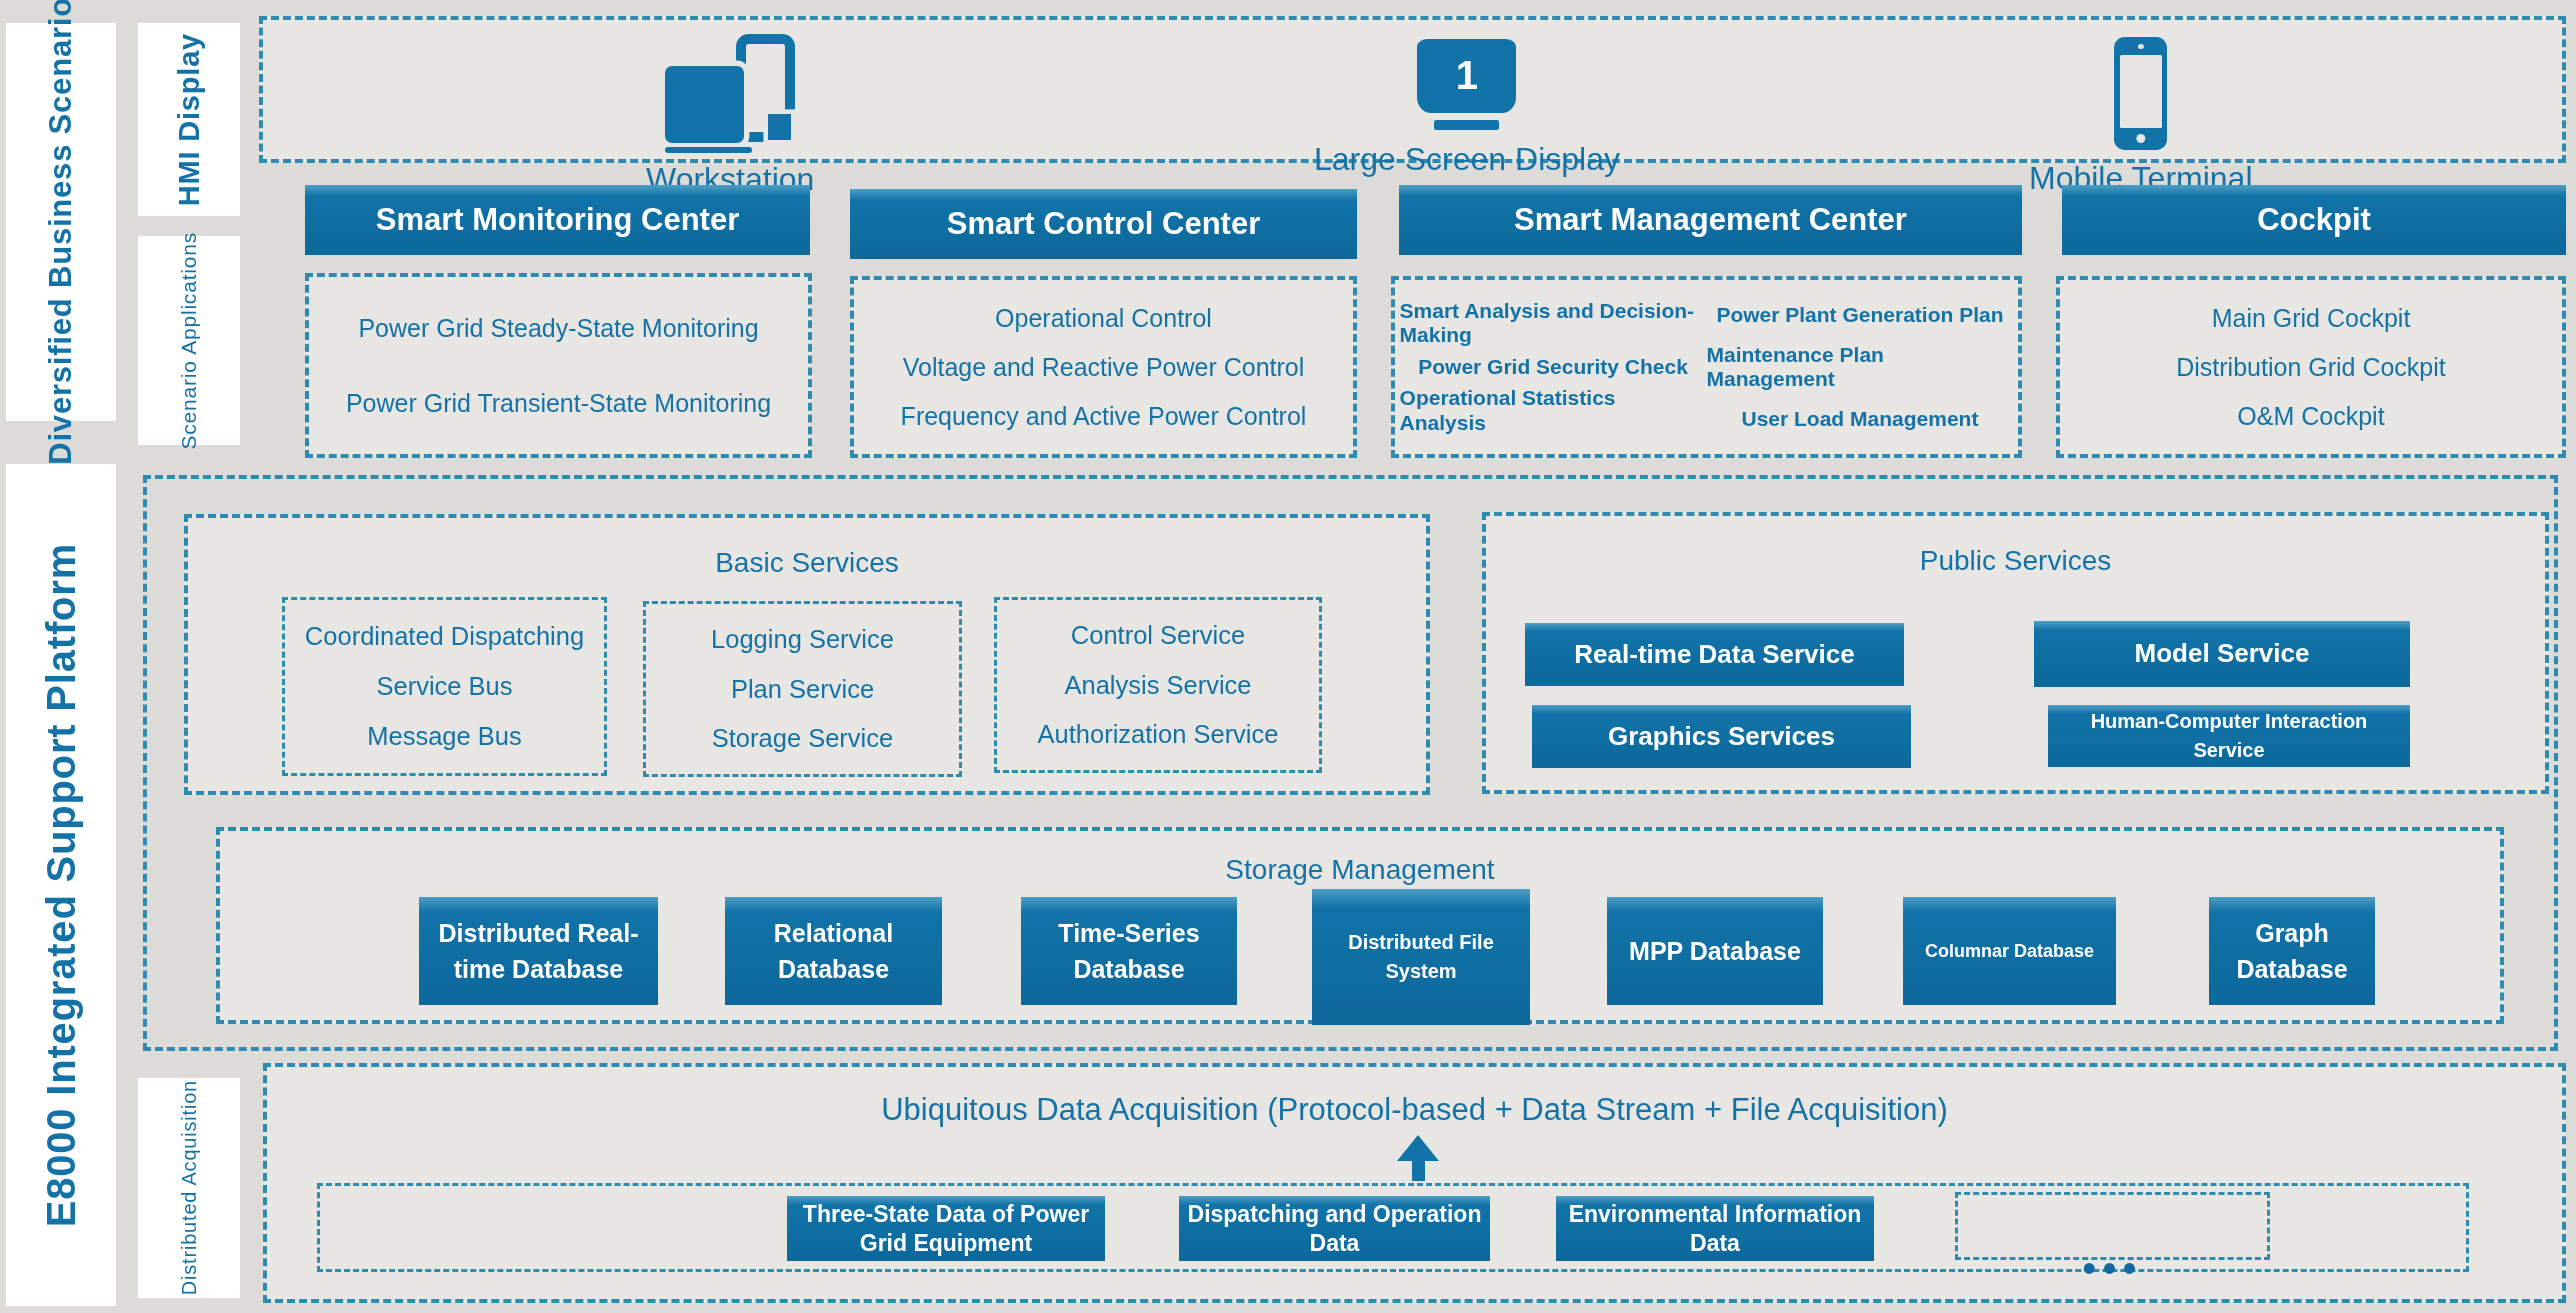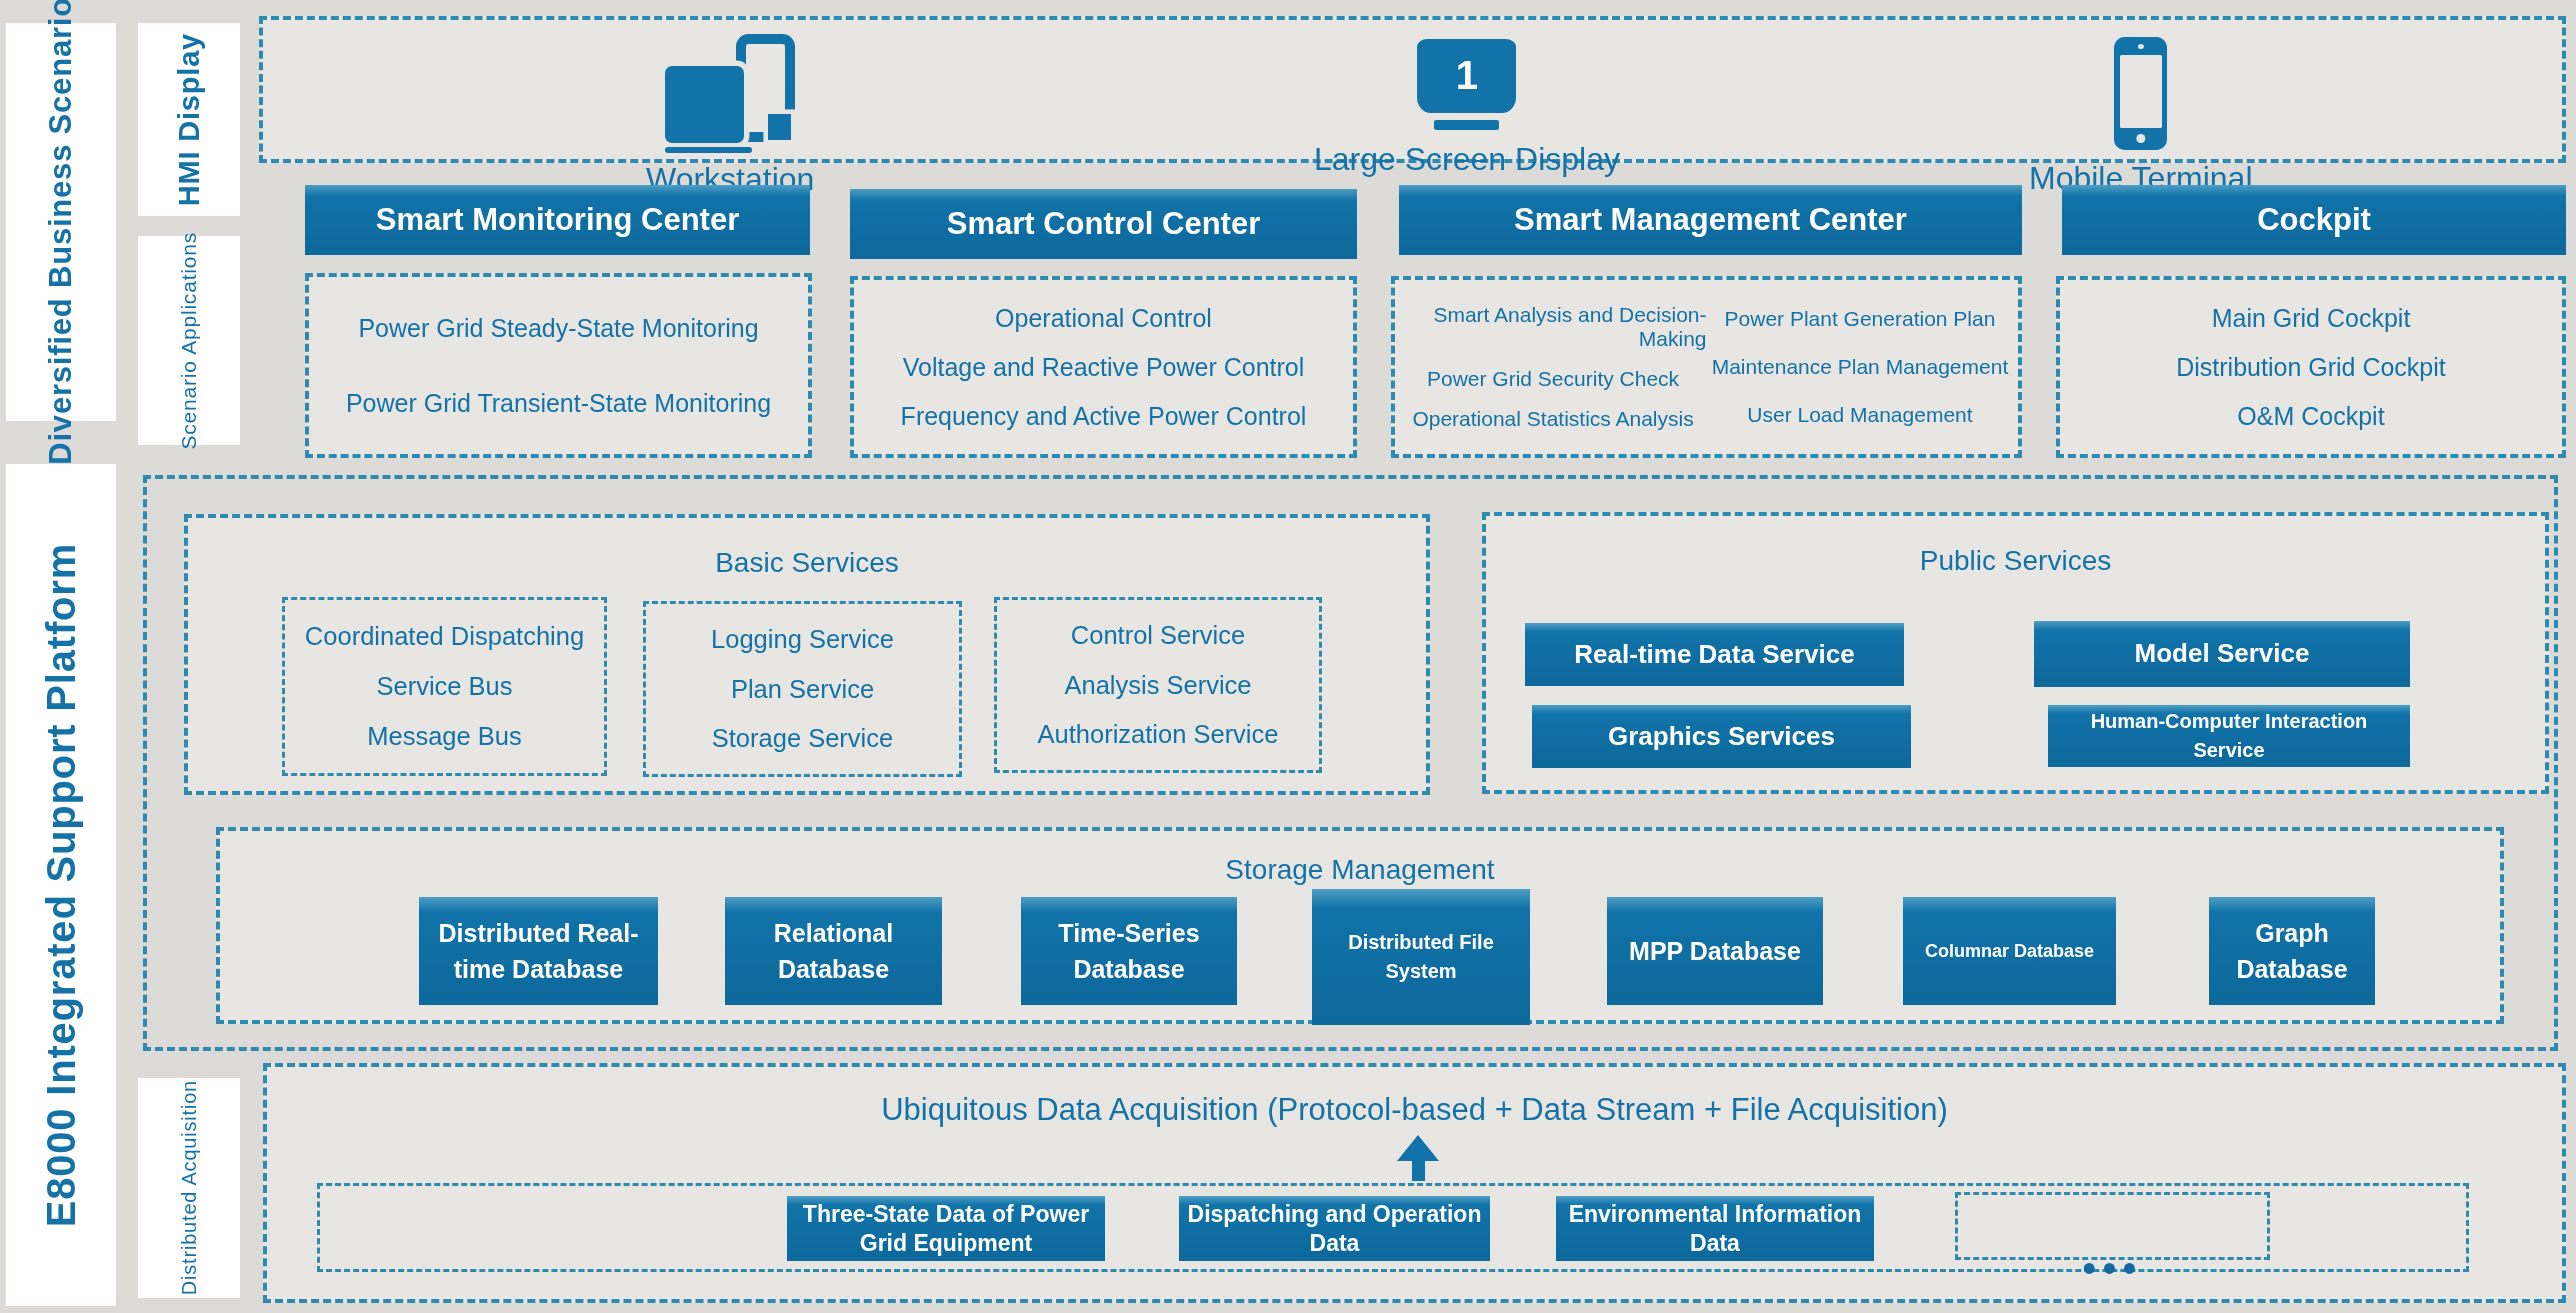--- a/index.html
+++ b/index.html
@@ -21,21 +21,21 @@
        display:flex; align-items:center; justify-content:center; text-align:center;}
   .btn{background:linear-gradient(180deg,var(--blue-hi) 0%,var(--blue) 14%,var(--blue-deep) 100%);
        color:var(--white); font-weight:bold; display:flex; align-items:center; justify-content:center;
        text-align:center; line-height:1.45; padding:3.1px 7.7px;}
 
   .col-list{display:flex; flex-direction:column; justify-content:space-around; align-items:center;
             height:100%; padding:14px 6.2px; text-align:center;}
   .scn-item{font-size:25px; color:var(--text); line-height:1.2;}
 
   .mgmt-grid{display:grid; grid-template-columns:1fr 1fr; height:100%; padding:15.5px 4.6px;}
-  .mgmt-col{display:flex; flex-direction:column; justify-content:space-around; align-items:center; text-align:right;}
+  .mgmt-col{display:flex; flex-direction:column; justify-content:space-around; align-items:center; text-align:left;font-weight:bold;}
   .mgmt-item{font-size:21px; color:var(--text); line-height:1.15;}
 
   .sec-title{position:absolute; left:0; right:0; text-align:center; font-size:28px; color:var(--text);}
   .grp{display:flex; flex-direction:column; justify-content:space-around; align-items:center; text-align:center; padding:10.8px 4.6px;}
   .grp-item{font-size:25.5px; color:var(--text);}
 
   
   .hmi-item{display:flex; align-items:center; gap:10.8px;flex-direction:column;}
   .hmi-label{font-size:32px; color:var(--text); white-space:nowrap;}
 

